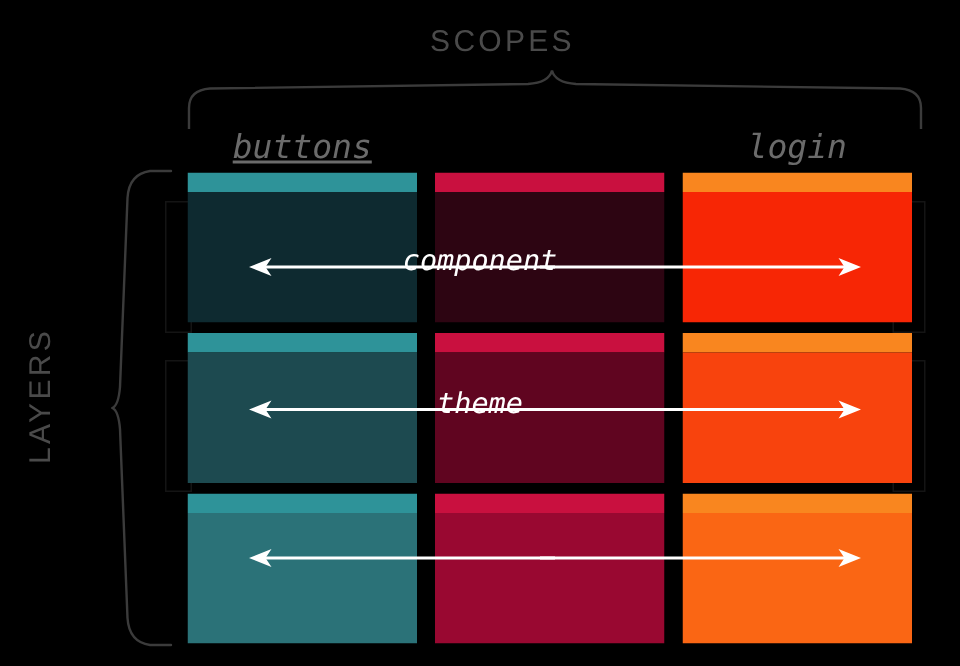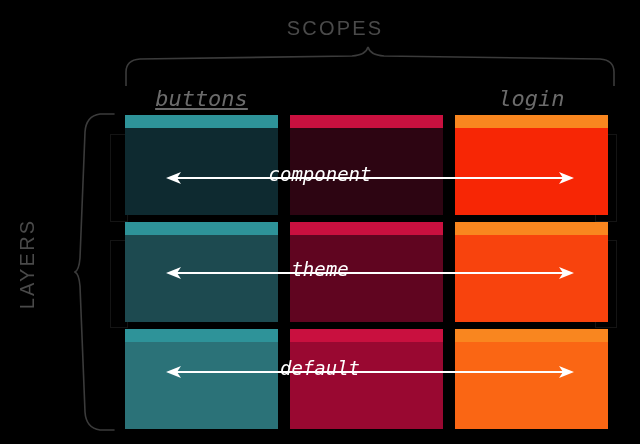--- a/index.html
+++ b/index.html
@@ -216,17 +216,14 @@
     <line x1="360" y1="12" x2="568" y2="12" stroke="#ffffff" stroke-width="2"></line>
     <path d="M 574 12 L 559 6 L 563 12 L 559 18 Z" fill="#ffffff"></path>
   </svg>
 
   <div class="row-label" style="top: 163px; color: rgb(255, 255, 255);">
     <span class="pad">component</span>
   </div>
   <div class="row-label" style="top: 258px; color: rgb(255, 255, 255);">
     <span class="pad">theme</span>
   </div>
-  <div class="row-label" style="top: 357px; color: rgb(255, 255, 255);">
-    <span class="pad">default</span>
-  </div>
 
 </div>
 
 </body></html>

